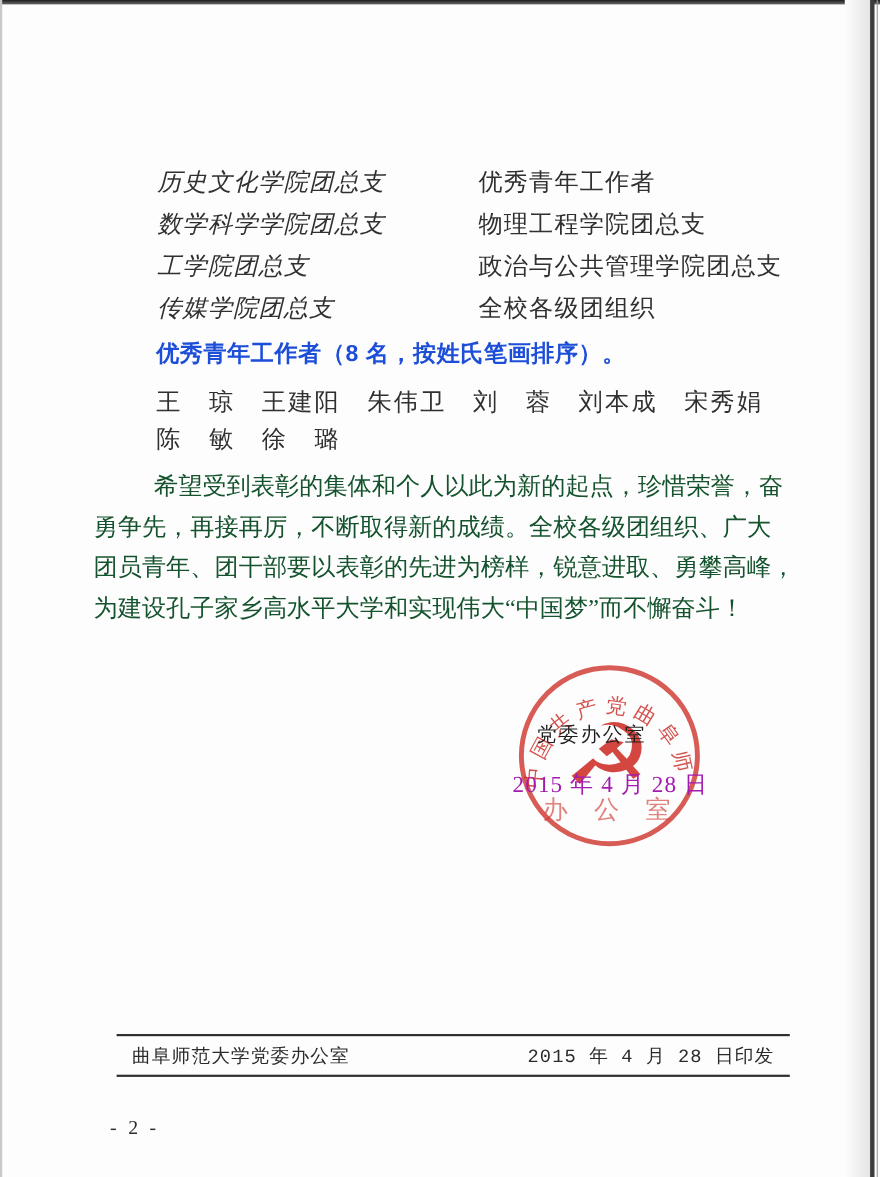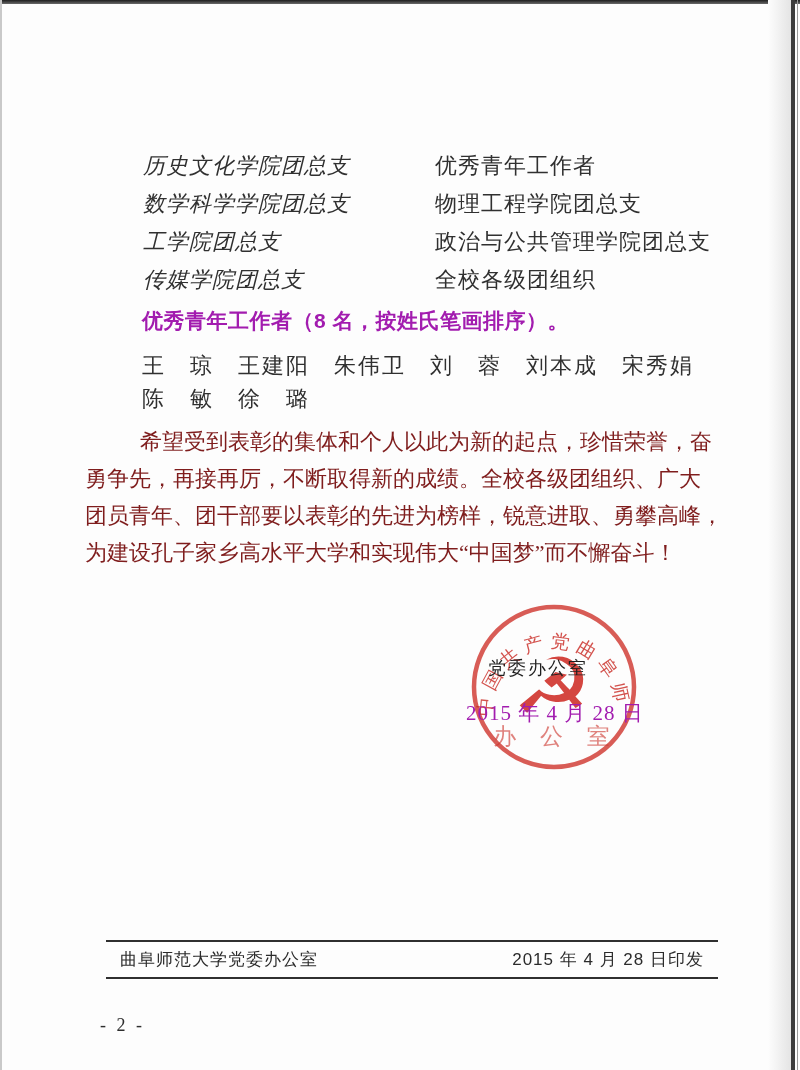--- a/index.html
+++ b/index.html
@@ -16,36 +16,36 @@
   .scan-right-line{position:absolute;left:791px;top:0;width:4px;height:1070px;background:#3d3d3d;}
   .scan-right-outer{position:absolute;left:797px;top:0;width:1px;height:1070px;background:#9a9a9a;}
 
   .abs{position:absolute;white-space:nowrap;}
 
   
   .branch-row{position:absolute;left:143px;width:600px;font-size:22px;letter-spacing:1px;color:#303030;}
   .branch-row .col1{position:absolute;left:0;top:0;font-style:italic;}
   .branch-row .col2{position:absolute;left:292px;top:0;}
 
-  .section-heading{left:142px;font-size:21px;font-weight:bold;letter-spacing:0.5px;color:#a21caf;
+  .section-heading{left:142px;font-size:21px;font-weight:bold;letter-spacing:0.5px;color:#1d4ed8;
     font-family:"Liberation Sans","DejaVu Sans",sans-serif;}
   .names-line{left:142px;font-size:22px;letter-spacing:2px;color:#303030;}
 
-  .para-line{left:85px;font-size:22px;letter-spacing:0px;color:#7f1d1d;}
+  .para-line{left:85px;font-size:22px;letter-spacing:0px;color:#14532d;}
   .para-line.indent{left:140px;}
 
   
   .seal{position:absolute;left:468px;top:601px;width:172px;height:172px;z-index:1;}
   .sig-office{left:488px;top:656px;font-size:18px;letter-spacing:2px;color:#1f1f1f;z-index:3;}
   .sig-date{left:466px;top:699px;font-size:21px;letter-spacing:1px;color:#a21caf;z-index:3;}
 
   
   .footer-rule{position:absolute;left:106px;width:612px;height:2px;background:#2f2f2f;}
   .footer-text{top:948px;font-size:17px;letter-spacing:1px;color:#2b2b2b;
-    font-family:Liberation Sans, sans-serif;}
+    font-family:Liberation Mono, monospace;}
   .page-number{left:100px;top:1015px;font-size:18px;letter-spacing:3px;color:#2e2e2e;}
 </style>
 </head>
 <body>
 
 <div class="scan-top-edge"></div>
 <div class="scan-left-edge"></div>
 <div class="scan-right-shade"></div>
 <div class="scan-right-line"></div>
 <div class="scan-right-outer"></div>

